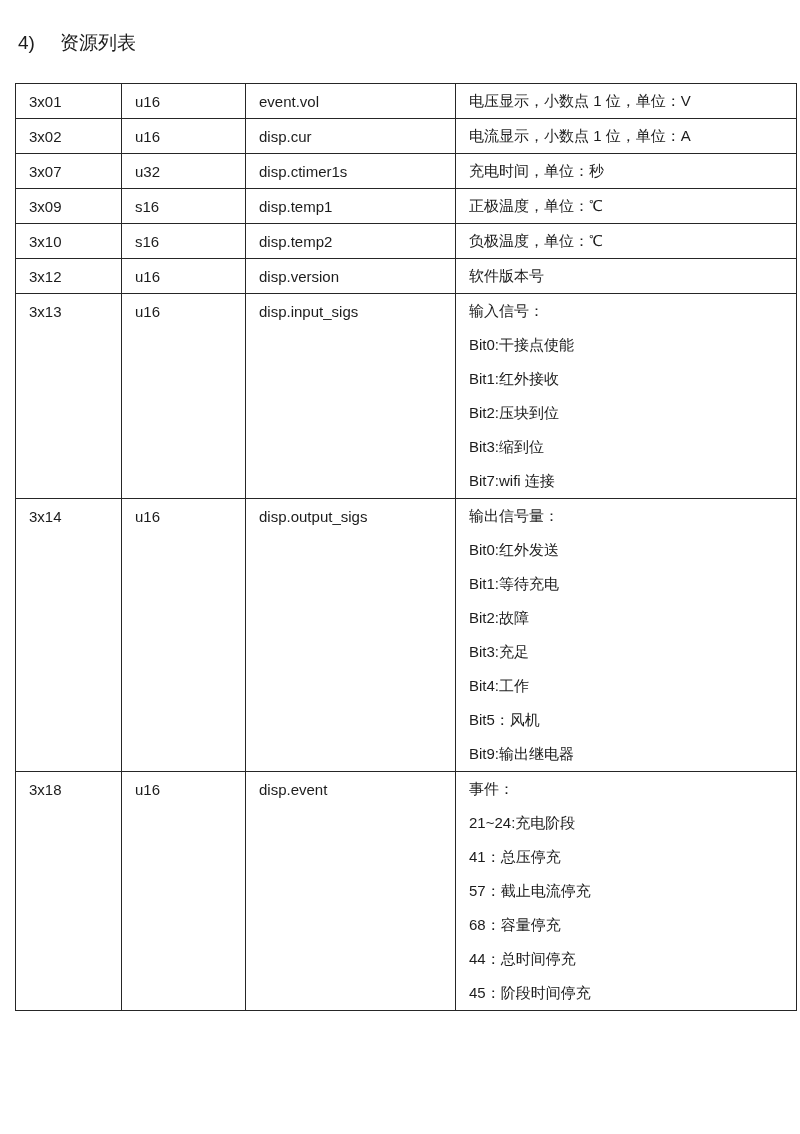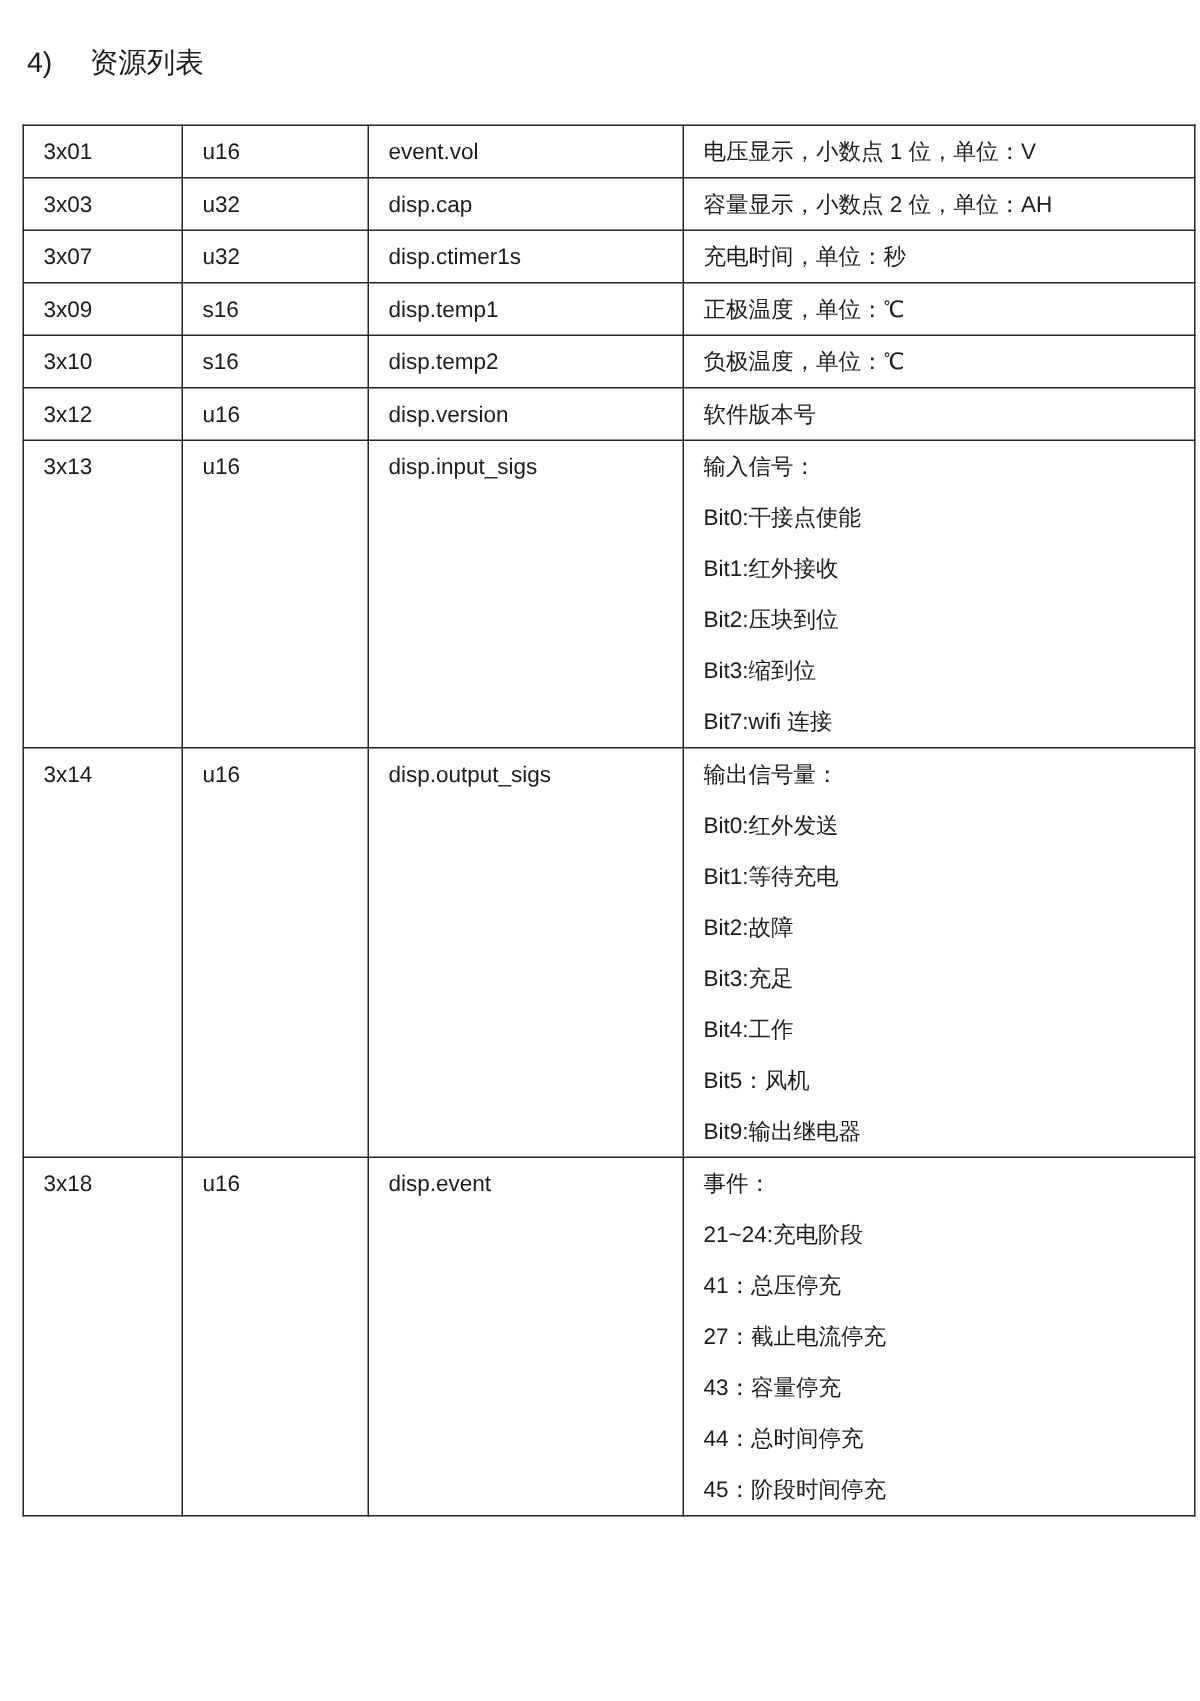--- a/index.html
+++ b/index.html
@@ -75,30 +75,30 @@
           </td>
           <td>
             <div class="line">event.vol</div>
           </td>
           <td>
             <div class="line">电压显示，小数点 1 位，单位：V</div>
           </td>
         </tr>
         <tr>
           <td>
-            <div class="line">3x03</div>
-          </td>
-          <td>
-            <div class="line">u32</div>
-          </td>
-          <td>
-            <div class="line">disp.cap</div>
-          </td>
-          <td>
-            <div class="line">容量显示，小数点 2 位，单位：AH</div>
+            <div class="line">3x02</div>
+          </td>
+          <td>
+            <div class="line">u16</div>
+          </td>
+          <td>
+            <div class="line">disp.cur</div>
+          </td>
+          <td>
+            <div class="line">电流显示，小数点 1 位，单位：A</div>
           </td>
         </tr>
         <tr>
           <td>
             <div class="line">3x07</div>
           </td>
           <td>
             <div class="line">u32</div>
           </td>
           <td>
@@ -197,21 +197,21 @@
           <td>
             <div class="line">u16</div>
           </td>
           <td>
             <div class="line">disp.event</div>
           </td>
           <td>
             <div class="line">事件：</div>
             <div class="line">21~24:充电阶段</div>
             <div class="line">41：总压停充</div>
-            <div class="line">27：截止电流停充</div>
-            <div class="line">43：容量停充</div>
+            <div class="line">57：截止电流停充</div>
+            <div class="line">68：容量停充</div>
             <div class="line">44：总时间停充</div>
             <div class="line">45：阶段时间停充</div>
           </td>
         </tr>
       </tbody>
   </table>
 </div>
 
 </body></html>

